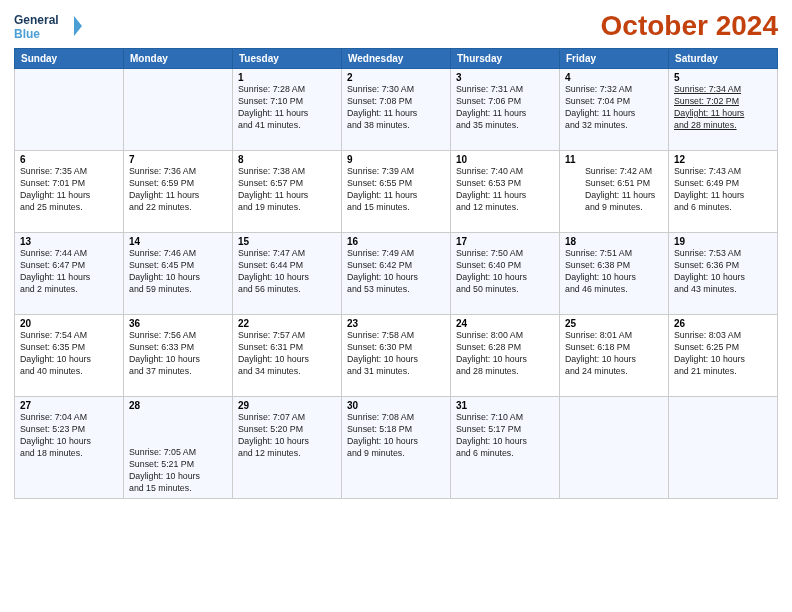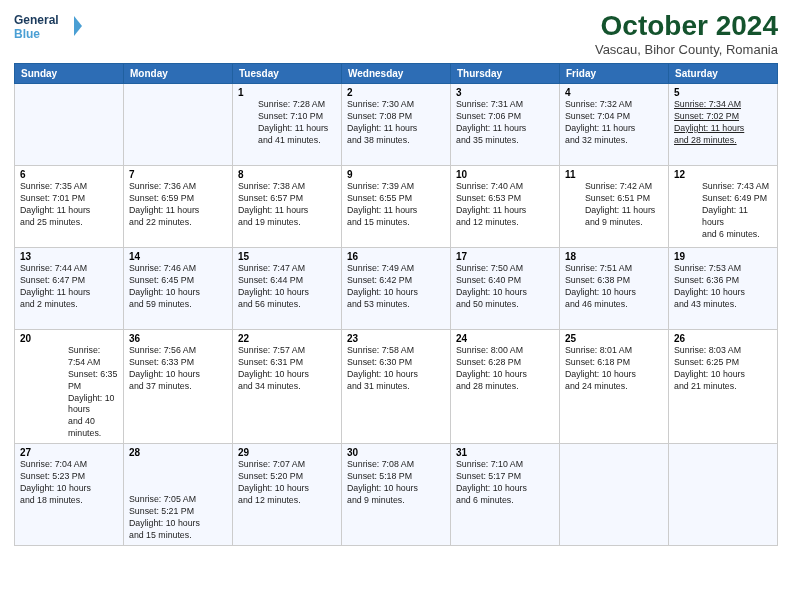--- a/index.html
+++ b/index.html
@@ -25,21 +25,21 @@
       display: flex;
       align-items: center;
       gap: 4px;
     }
     .title-block {
       text-align: right;
     }
     .main-title {
       font-size: 28px;
       font-weight: bold;
-      color: #14532d;
+      color: #c2410c;
     }
     .subtitle {
       font-size: 13px;
       color: #444;
     }
     table {
       width: 100%;
       border-collapse: collapse;
       font-size: 9.5px;
     }
@@ -91,21 +91,20 @@
   <div class="header">
     <div class="logo">
   <svg width="70" height="32" viewBox="0 0 70 32" xmlns="http://www.w3.org/2000/svg">
     <text x="0" y="14" font-size="12" font-weight="bold" font-family="Arial,sans-serif" fill="#1a3a5c">General</text>
     <text x="0" y="28" font-size="12" font-weight="bold" font-family="Arial,sans-serif" fill="#4a9fd4">Blue</text>
     <polygon points="60,6 68,16 60,26" fill="#4a9fd4"></polygon>
   </svg>
 </div>
     <div class="title-block">
       <div class="main-title">October 2024</div>
-      <div class="subtitle">Vascau, Bihor County, Romania</div>
     </div>
   </div>
 
   <table>
     <thead>
       <tr class="header-row">
         <th>Sunday</th>
         <th>Monday</th>
         <th>Tuesday</th>
         <th>Wednesday</th>
@@ -113,21 +112,21 @@
         <th>Friday</th>
         <th>Saturday</th>
       </tr>
     </thead>
     <tbody id="calendar-body">
     <tr>
           <td class="empty"></td>
           <td class="empty"></td>
           <td>
             <span class="day-num">1</span>
-            <div class="day-detail" style="white-space: pre-line; margin-left: 20px;">Sunrise: 7:28 AM
+            <div class="day-detail" style="white-space: pre-line;">Sunrise: 7:28 AM
 Sunset: 7:10 PM
 Daylight: 11 hours
 and 41 minutes.</div>
           </td>
           <td>
             <span class="day-num">2</span>
             <div class="day-detail" style="white-space: pre-line;">Sunrise: 7:30 AM
 Sunset: 7:08 PM
 Daylight: 11 hours
 and 38 minutes.</div>
@@ -192,21 +191,21 @@
           </td>
           <td>
             <span class="day-num">11</span>
             <div class="day-detail" style="white-space: pre-line; margin-left: 20px;">Sunrise: 7:42 AM
 Sunset: 6:51 PM
 Daylight: 11 hours
 and 9 minutes.</div>
           </td>
           <td>
             <span class="day-num">12</span>
-            <div class="day-detail" style="white-space: pre-line; margin-left: 28px;">Sunrise: 7:43 AM
+            <div class="day-detail" style="white-space: pre-line;">Sunrise: 7:43 AM
 Sunset: 6:49 PM
 Daylight: 11 hours
 and 6 minutes.</div>
           </td>
         </tr>
         <tr>
           <td>
             <span class="day-num">13</span>
             <div class="day-detail" style="white-space: pre-line;">Sunrise: 7:44 AM
 Sunset: 6:47 PM
@@ -252,21 +251,21 @@
             <span class="day-num">19</span>
             <div class="day-detail" style="white-space: pre-line;">Sunrise: 7:53 AM
 Sunset: 6:36 PM
 Daylight: 10 hours
 and 43 minutes.</div>
           </td>
         </tr>
         <tr>
           <td>
             <span class="day-num">20</span>
-            <div class="day-detail" style="white-space: pre-line; margin-left: 48px;">Sunrise: 7:54 AM
+            <div class="day-detail" style="white-space: pre-line;">Sunrise: 7:54 AM
 Sunset: 6:35 PM
 Daylight: 10 hours
 and 40 minutes.</div>
           </td>
           <td>
             <span class="day-num">36</span>
             <div class="day-detail" style="white-space: pre-line;">Sunrise: 7:56 AM
 Sunset: 6:33 PM
 Daylight: 10 hours
 and 37 minutes.</div>

